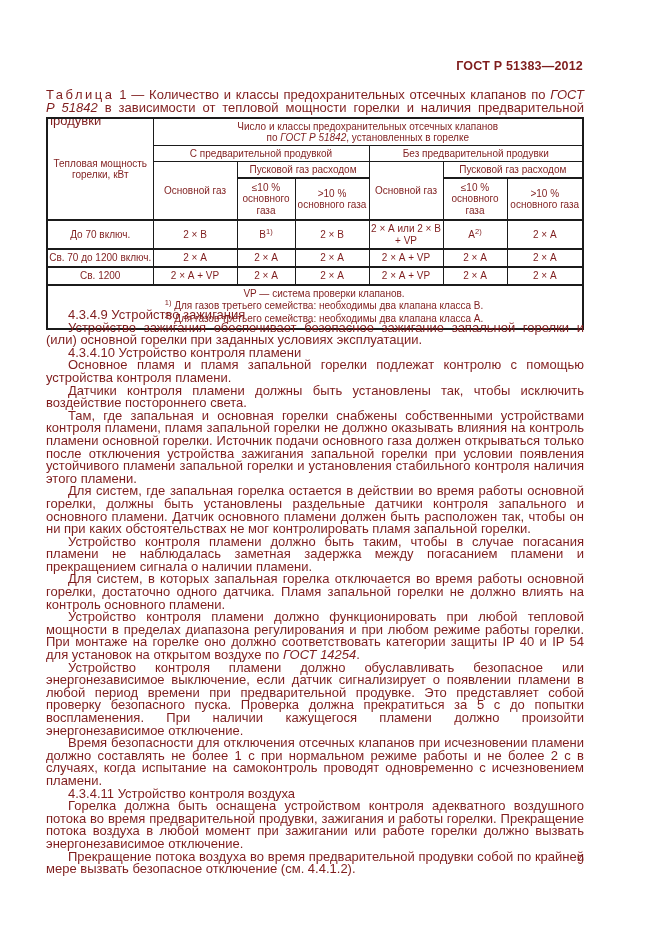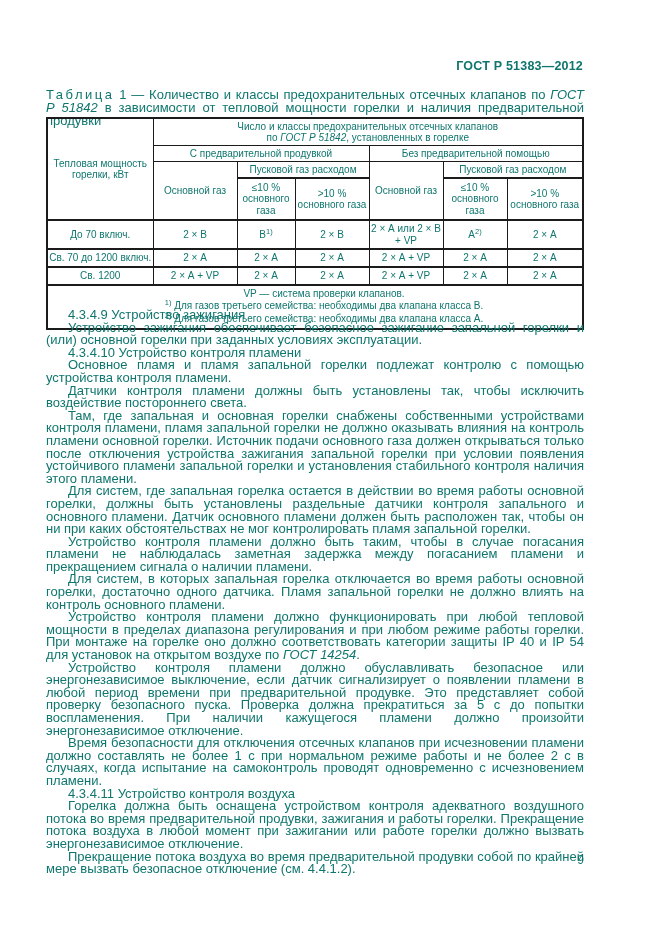--- a/index.html
+++ b/index.html
@@ -1,18 +1,18 @@
 <!DOCTYPE html>
 <html><head>
 <meta charset="utf-8">
 <style>
   html,body { margin:0; padding:0; background:#fff; }
   .page {
     position:relative; width:661px; height:935px; background:#ffffff;
-    font-family:"Liberation Sans", sans-serif; color:#0f766e; overflow:hidden;
+    font-family:"Liberation Sans", sans-serif; color:#7f1d1d; overflow:hidden;
   }
   .std-ref {
     position:absolute; top:59px; left:46px; width:537px;
     text-align:right; font-weight:bold; font-size:12.5px; letter-spacing:.2px;
   }
   .caption {
     position:absolute; top:88px; left:46px; width:538px;
     font-size:13px; line-height:13px; text-align:justify;
   }
   .cap-label { letter-spacing:2.5px; }
@@ -75,21 +75,21 @@
     <tbody>
         <tr class="h1row">
       <td rowspan="4" class="bb2">Тепловая мощность горелки, кВт</td>
       <td colspan="6">
         <div><span>Число и классы предохранительных отсечных клапанов</span></div>
         <div><span>по </span><span class="it">ГОСТ Р 51842</span><span>, установленных в горелке</span></div>
       </td>
     </tr>
     <tr class="h2row">
       <td colspan="3">С предварительной продувкой</td>
-      <td colspan="3">Без предварительной помощью</td>
+      <td colspan="3">Без предварительной продувки</td>
     </tr>
     <tr class="h3row">
       <td rowspan="2" class="bb2">Основной газ</td>
       <td colspan="2" class="bb2">Пусковой газ расходом</td>
       <td rowspan="2" class="bb2">Основной газ</td>
       <td colspan="2" class="bb2">Пусковой газ расходом</td>
     </tr>
     <tr class="h4row">
       <td class="bb2">≤10 % основного газа</td>
       <td class="bb2">&gt;10 % основного газа</td>

